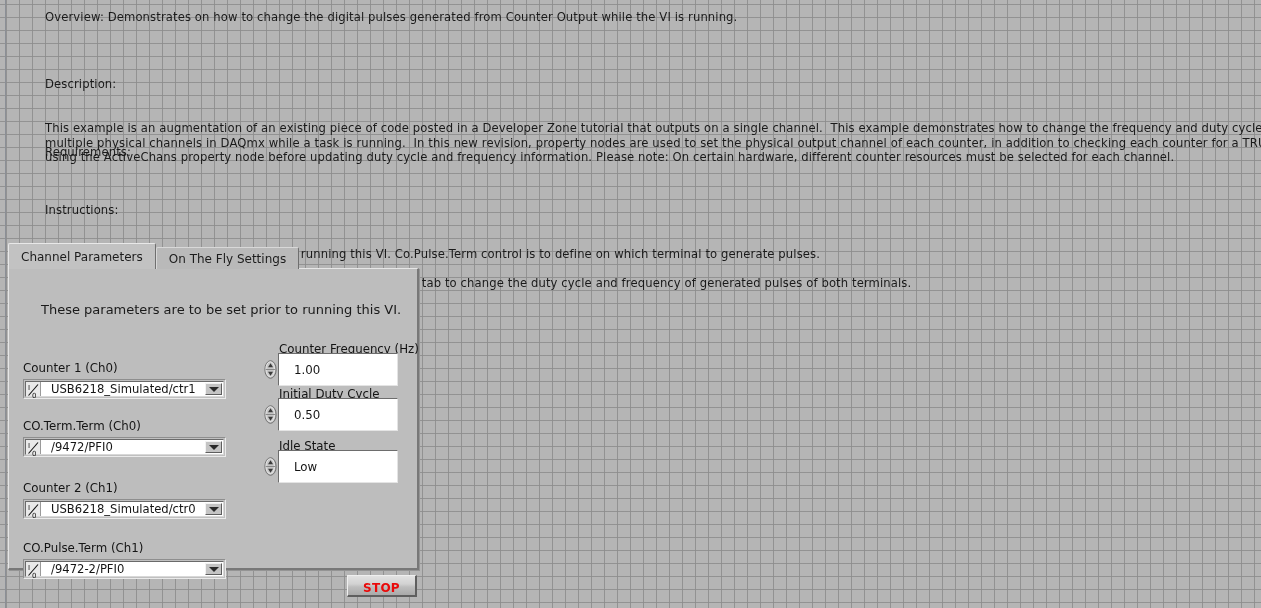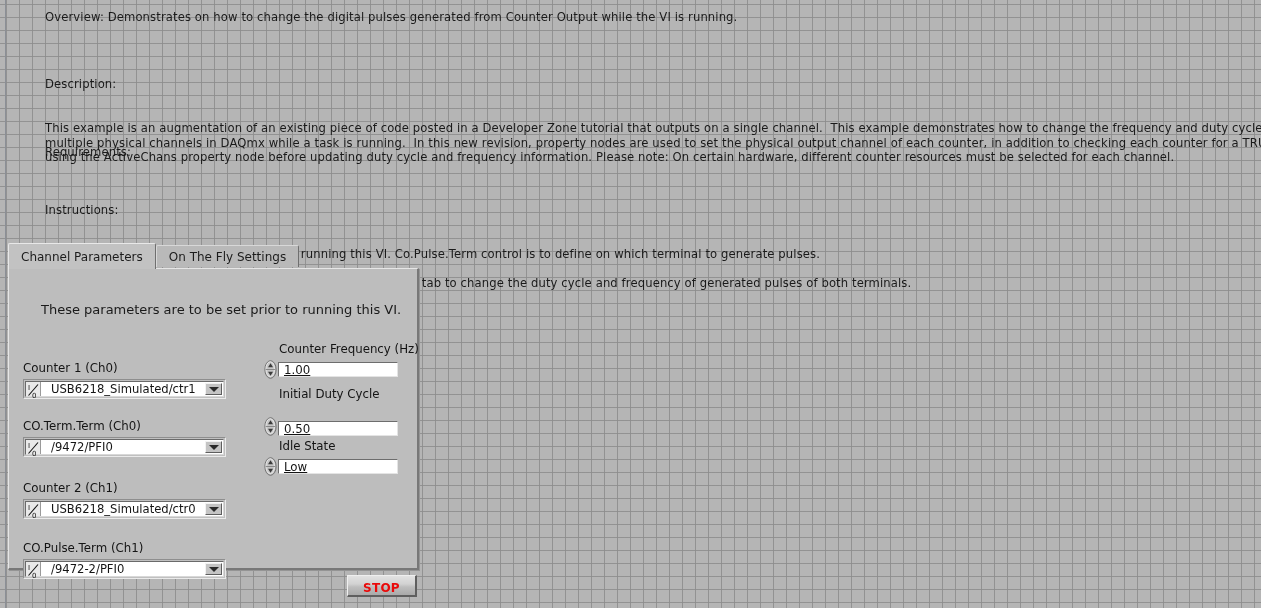--- a/index.html
+++ b/index.html
@@ -52,21 +52,21 @@
   #tab-control {
     position: absolute;
     left: 8px; top: 243px;
     width: 411px; height: 327px;
   }
   .tab-strip {
     position: absolute;
     left: 0; top: 0;
     height: 26px;
     display: flex;
-    align-items: center;
+    align-items: flex-end;
     z-index: 3;
   }
   .tab {
     font-size: 12px;
     color: #1c1c1c;
     padding: 0 12px;
     display: flex;
     align-items: center;
     position: relative;
     cursor: default;
@@ -188,34 +188,33 @@
     align-items: center;
   }
   .spinner {
     width: 13px; height: 19px;
     position: relative;
     flex: 0 0 13px;
     margin-right: 1px;
   }
   .spinner svg { display: block; }
   .numbox {
-    height: 15px;
+    height: 33px;
     background: #ffffff;
     border-top: 1px solid #6d6d6d;
     border-left: 1px solid #6d6d6d;
     border-right: 1px solid #e4e4e4;
     border-bottom: 1px solid #e4e4e4;
     display: flex;
     align-items: center;
-    padding-left: 5px;
+    padding-left: 15px;
     font-size: 11.8px;
     color: #141414;
     white-space: nowrap;
     overflow: hidden;
-    text-decoration: underline;
   }
 
   
   #stop-button {
     position: absolute;
     left: 347px; top: 575px;
     width: 70px; height: 22px;
     border-top: 1px solid #efefef;
     border-left: 1px solid #efefef;
     border-right: 2px solid #5f5f5f;
@@ -348,21 +347,21 @@
             <ellipse cx="6.2" cy="9.2" rx="4.3" ry="7.4" fill="none" stroke="#ececec" stroke-width="0.8"></ellipse>
             <line x1="1.6" y1="9.5" x2="11.4" y2="9.5" stroke="#777" stroke-width="0.8"></line>
             <polygon points="6.5,3.2 9,7.2 4,7.2" fill="#3a3a3a"></polygon>
             <polygon points="6.5,15.8 9,11.8 4,11.8" fill="#3a3a3a"></polygon>
           </svg>
         </div>
         <div class="numbox" style="width:120px;">1.00</div>
       </div>
 
       <div class="ctl-label" style="left:270px; top:118px;">Initial Duty Cycle</div>
-      <div class="numctl" style="left:255px; top:146px;align-items:flex-end;">
+      <div class="numctl" style="left:255px; top:135px;">
         <div class="spinner">
           <svg width="13" height="19" viewBox="0 0 13 19">
             <ellipse cx="6.5" cy="9.5" rx="5.6" ry="8.8" fill="#c6c6c6" stroke="#6f6f6f" stroke-width="1"></ellipse>
             <ellipse cx="6.2" cy="9.2" rx="4.3" ry="7.4" fill="none" stroke="#ececec" stroke-width="0.8"></ellipse>
             <line x1="1.6" y1="9.5" x2="11.4" y2="9.5" stroke="#777" stroke-width="0.8"></line>
             <polygon points="6.5,3.2 9,7.2 4,7.2" fill="#3a3a3a"></polygon>
             <polygon points="6.5,15.8 9,11.8 4,11.8" fill="#3a3a3a"></polygon>
           </svg>
         </div>
         <div class="numbox" style="width:120px;">0.50</div>

